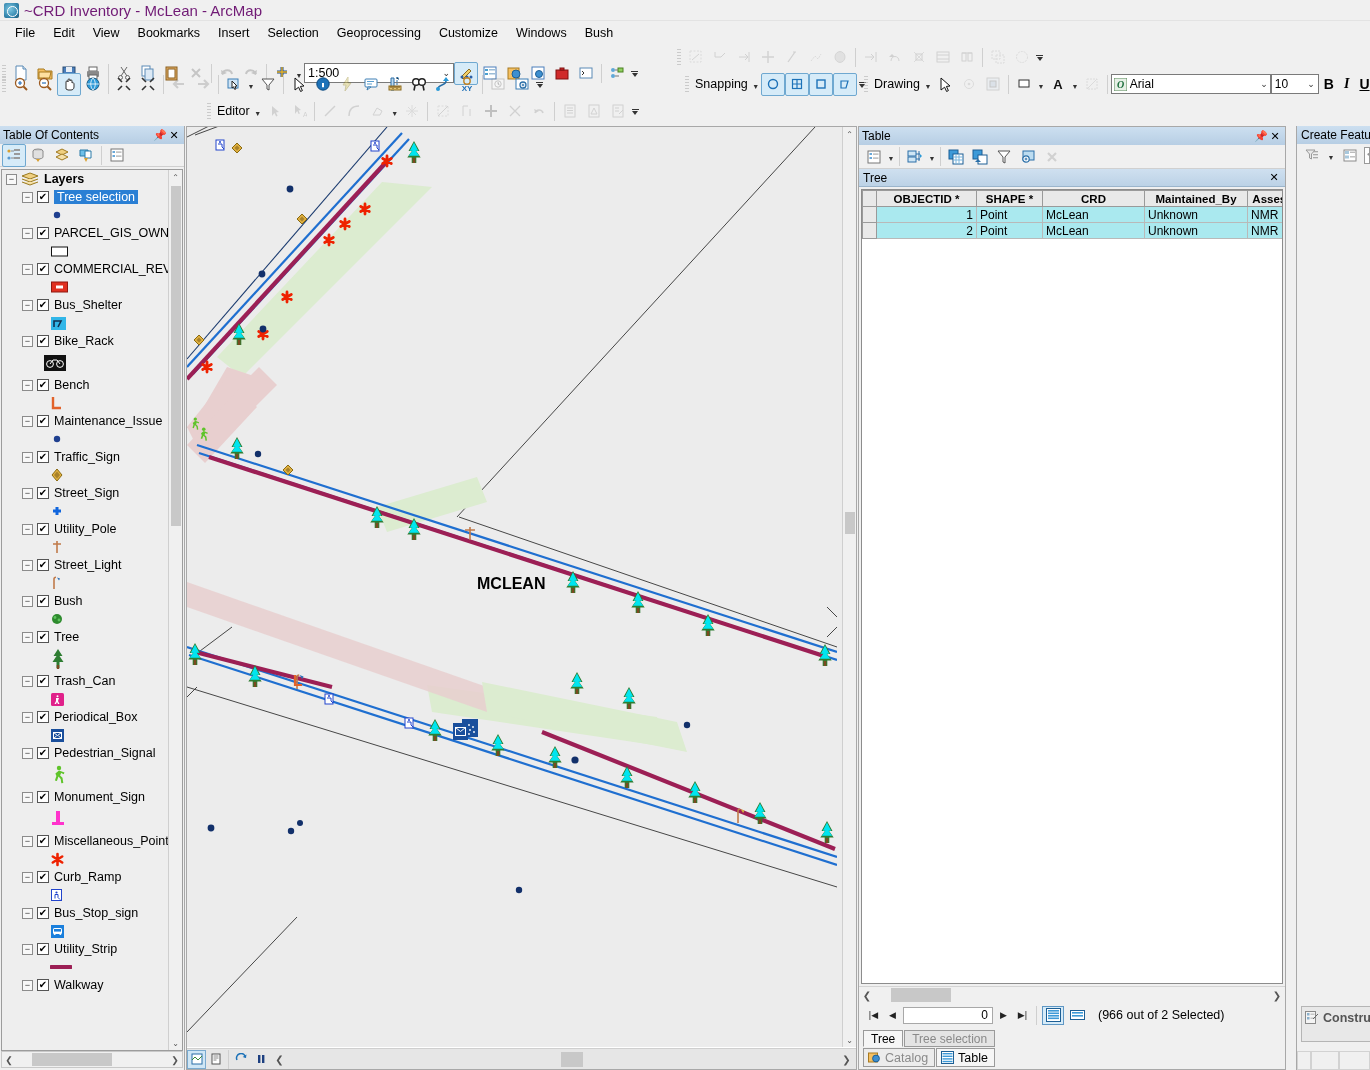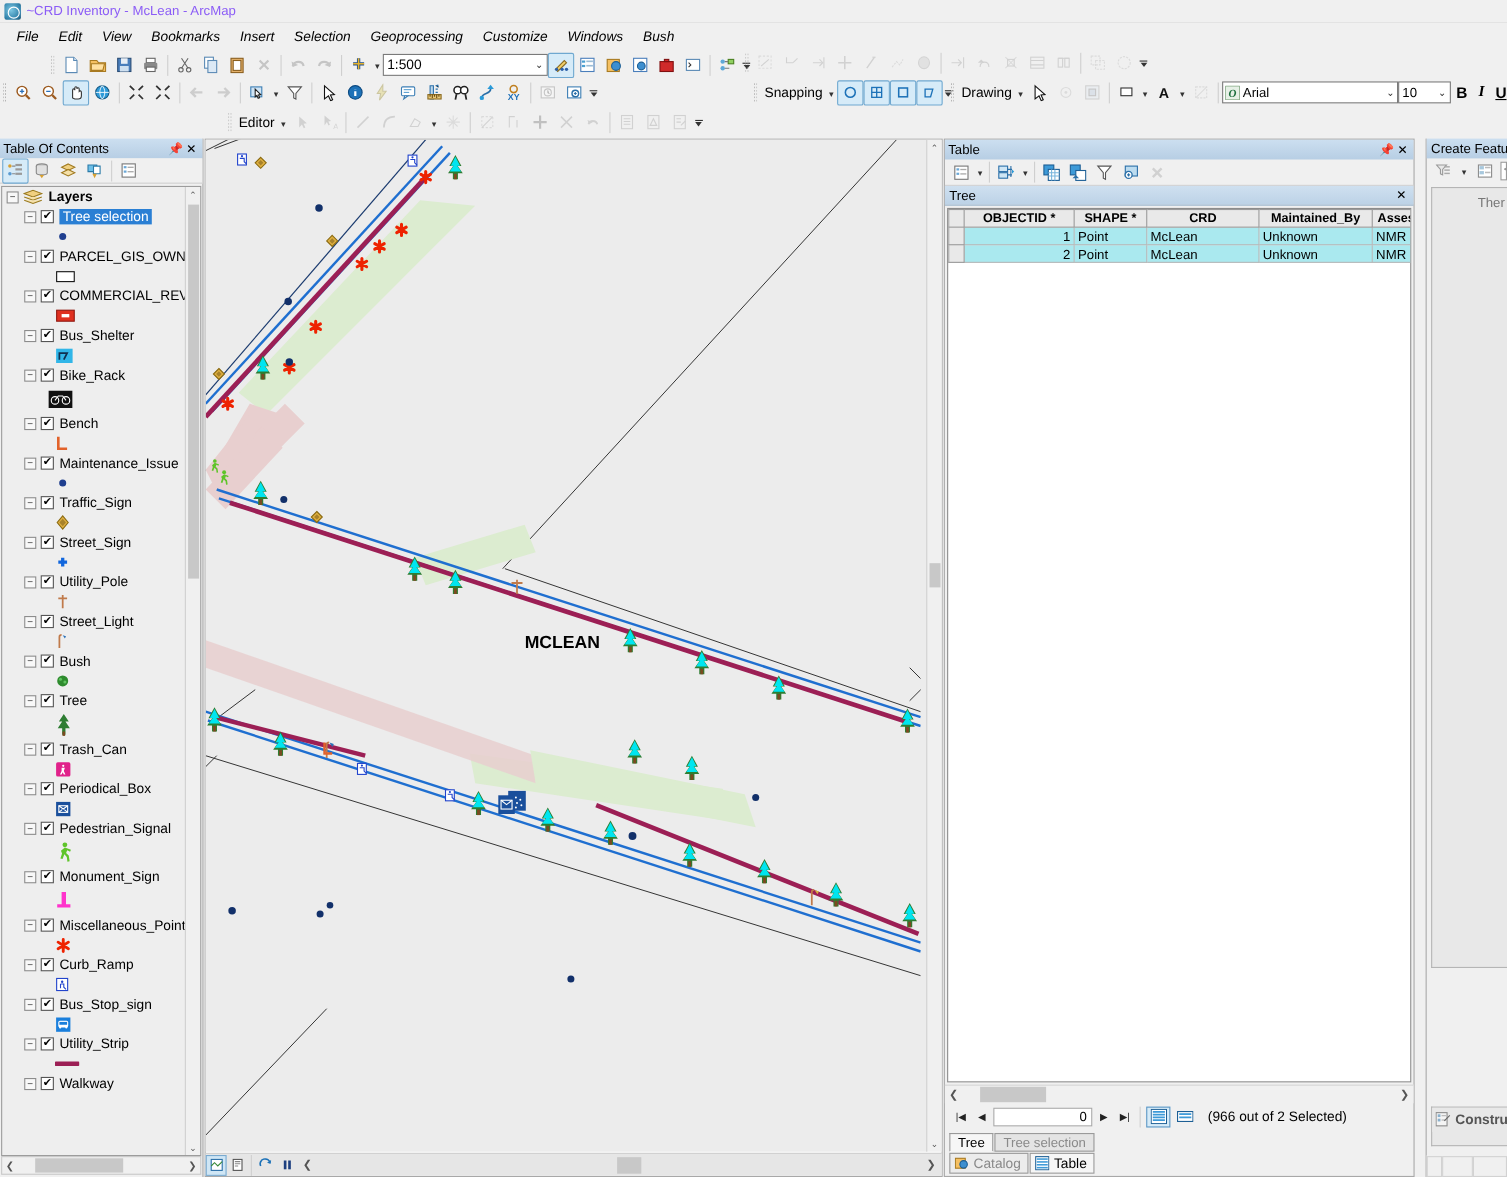--- a/index.html
+++ b/index.html
@@ -18,24 +18,24 @@
   }
   #titlebar .tb-icon {
     width:15px; height:15px; margin-right:5px; position:relative;
     background:radial-gradient(circle at 40% 40%, #7ec8e3 0%, #2d7fa8 70%, #1a4c66 100%);
     border-radius:2px;
   }
   #titlebar .tb-icon::after{
     content:""; position:absolute; left:3px; top:3px; width:9px; height:9px;
     border:1px solid #fff; border-radius:50%;
   }
-  #titlebar .tb-text { font-size:12px; color:#8b5cf6; }
+  #titlebar .tb-text { font-size:15px; color:#701a75; }
   
   #menubar { height:23px; background:#f0f0f0; display:flex; align-items:center; padding-left:6px; }
-  #menubar .mi { padding:3px 9px; font-size:12.5px; cursor:default;font-style:italic; }
+  #menubar .mi { padding:3px 9px; font-size:12.5px; cursor:default; }
   
   #toolbars { background:#f0f0f0; position:relative; height:82px; }
   .tbrow { display:flex; align-items:center; height:26px; }
   .grip { width:4px; height:18px; margin:0 3px 0 2px;
     background-image:radial-gradient(#b5b5b5 35%, transparent 36%);
     background-size:2px 3px; }
   .tbtn { width:24px; height:23px; display:flex; align-items:center; justify-content:center;
     position:relative; cursor:default; border:1px solid transparent; border-radius:2px;}
   .tbtn.active { background:#d6ebf8; border:1px solid #6fa8d0; }
   .tbtn.disabled { opacity:.35; }
@@ -172,21 +172,21 @@
   <div class="mi">Insert</div>
   <div class="mi">Selection</div>
   <div class="mi">Geoprocessing</div>
   <div class="mi">Customize</div>
   <div class="mi">Windows</div>
   <div class="mi">Bush</div>
 </div>
 
 <div id="toolbars">
 
-  <div class="tbrow" style="position:absolute;left:0;top:2px;padding-left:44px;">
+  <div class="tbrow" style="position:absolute;left:0;top:16px;">
     <div class="grip"></div>
     <div class="tbtn">
       <svg class="ic" width="16" height="16" viewBox="0 0 16 16">
           <path d="M3 1h7l3 3v11H3z" fill="#fff" stroke="#5b8ab5"></path>
           <path d="M10 1v3h3" fill="#dce9f5" stroke="#5b8ab5"></path>
         </svg>
       </div>
     <div class="tbtn">
       <svg class="ic" width="16" height="16" viewBox="0 0 16 16">
           <path d="M1 4h6l1.5 2H15v8H1z" fill="#f5c062" stroke="#a87a21"></path>
@@ -1512,23 +1512,20 @@
             <rect x="2" y="3" width="4" height="3" fill="#a8c8dd"></rect>
             <rect x="7" y="3.6" width="5" height="1.4" fill="#bbb"></rect>
             <rect x="2" y="7.5" width="4" height="3" fill="#a8c8dd"></rect>
             <rect x="7" y="8.1" width="5" height="1.4" fill="#bbb"></rect>
           </svg>
         </div>
       <div class="rd-search">
         <span>&lt;Se</span>
       </div>
     </div>
-    <div class="rd-body">
-      <div class="rd-msg">Ther</div>
-    </div>
     <div class="rd-ct">
       <div class="rd-ct-title">
         <svg class="ic" width="14" height="14" viewBox="0 0 14 14" style="flex:none">
             <rect x="0.5" y="0.5" width="10" height="12" fill="#f4f4f4" stroke="#8a8a8a"></rect>
             <rect x="2" y="2" width="2.5" height="2.5" fill="#8ab0cc"></rect>
             <rect x="2" y="6" width="2.5" height="2.5" fill="#8ab0cc"></rect>
             <rect x="5.5" y="2.6" width="4" height="1.2" fill="#bbb"></rect>
             <rect x="5.5" y="6.6" width="4" height="1.2" fill="#bbb"></rect>
             <path d="M8 8l5-5" stroke="#666"></path>
           </svg>

